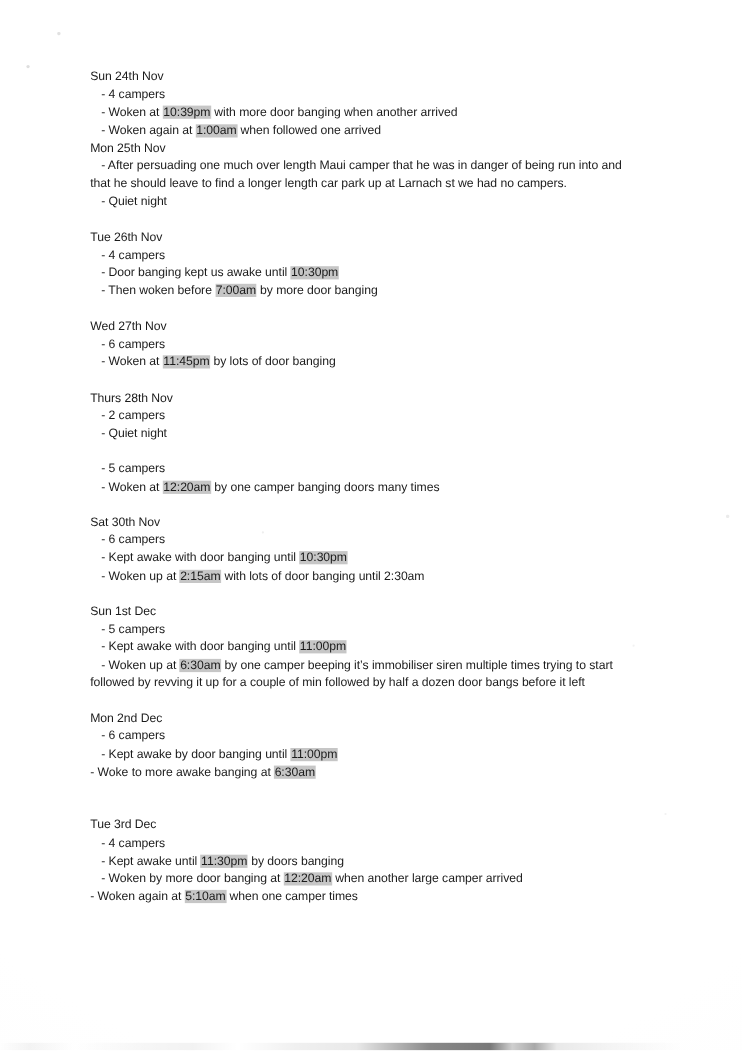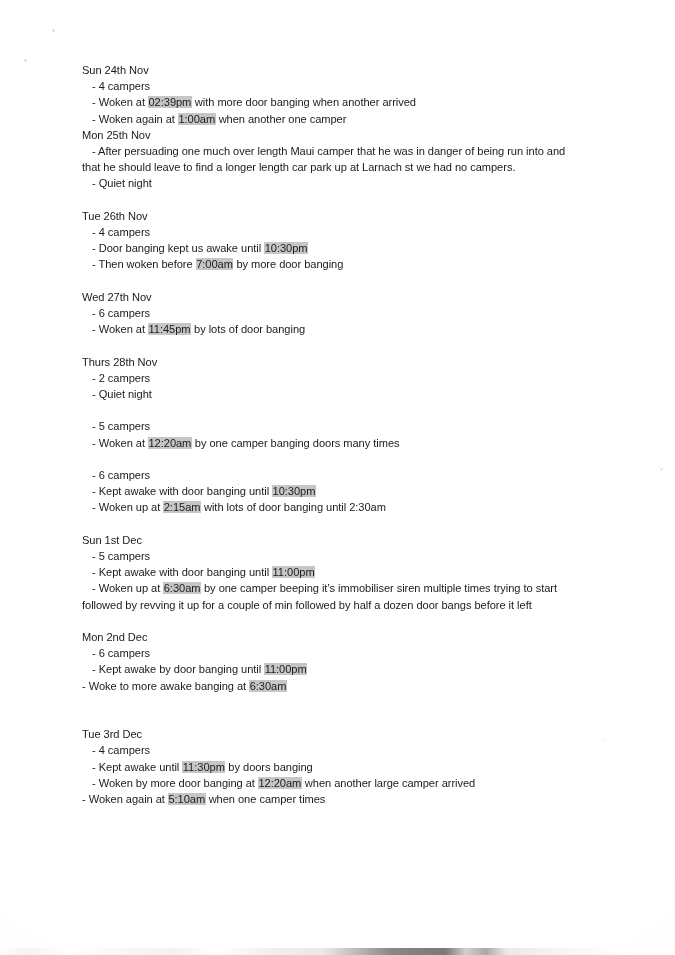--- a/index.html
+++ b/index.html
@@ -113,22 +113,22 @@
 <body>
 
 <div id="page">
 
   <div id="paper-tint"></div>
 
   <div id="doc-body">
       <div class="block">
         <div class="line heading">Sun 24th Nov</div>
         <div class="line item"><span> - 4 campers</span></div>
-        <div class="line item"><span> - Woken at </span><mark class="hl">02:39pm</mark><span> with more door banging when another arrived</span></div>
-        <div class="line item"><span> - Woken again at </span><mark class="hl">1:00am</mark><span> when another one camper</span></div>
+        <div class="line item"><span> - Woken at </span><mark class="hl">10:39pm</mark><span> with more door banging when another arrived</span></div>
+        <div class="line item"><span> - Woken again at </span><mark class="hl">1:00am</mark><span> when followed one arrived</span></div>
       </div>
       <div class="block">
         <div class="line heading">Mon 25th Nov</div>
         <div class="line item-wrap"><span> - After persuading one much over length Maui camper that he was in danger of being run into and that he should leave to find a longer length car park up at Larnach st we had no campers.</span></div>
         <div class="line item"><span> - Quiet night</span></div>
       </div>
       <div class="spacer"></div>
       <div class="block">
         <div class="line heading">Tue 26th Nov</div>
         <div class="line item"><span> - 4 campers</span></div>
@@ -147,20 +147,21 @@
         <div class="line item"><span> - 2 campers</span></div>
         <div class="line item"><span> - Quiet night</span></div>
       </div>
       <div class="spacer"></div>
       <div class="block">
         <div class="line item"><span> - 5 campers</span></div>
         <div class="line item"><span> - Woken at </span><mark class="hl">12:20am</mark><span> by one camper banging doors many times</span></div>
       </div>
       <div class="spacer"></div>
       <div class="block">
+        <div class="line heading">Sat 30th Nov</div>
         <div class="line item"><span> - 6 campers</span></div>
         <div class="line item"><span> - Kept awake with door banging until </span><mark class="hl">10:30pm</mark></div>
         <div class="line item"><span> - Woken up at </span><mark class="hl">2:15am</mark><span> with lots of door banging until 2:30am</span></div>
       </div>
       <div class="spacer"></div>
       <div class="block">
         <div class="line heading">Sun 1st Dec</div>
         <div class="line item"><span> - 5 campers</span></div>
         <div class="line item"><span> - Kept awake with door banging until </span><mark class="hl">11:00pm</mark></div>
         <div class="line item-wrap"><span> - Woken up at </span><mark class="hl">6:30am</mark><span> by one camper beeping it’s immobiliser siren multiple times trying to start followed by revving it up for a couple of min followed by half a dozen door bangs before it left</span></div>

